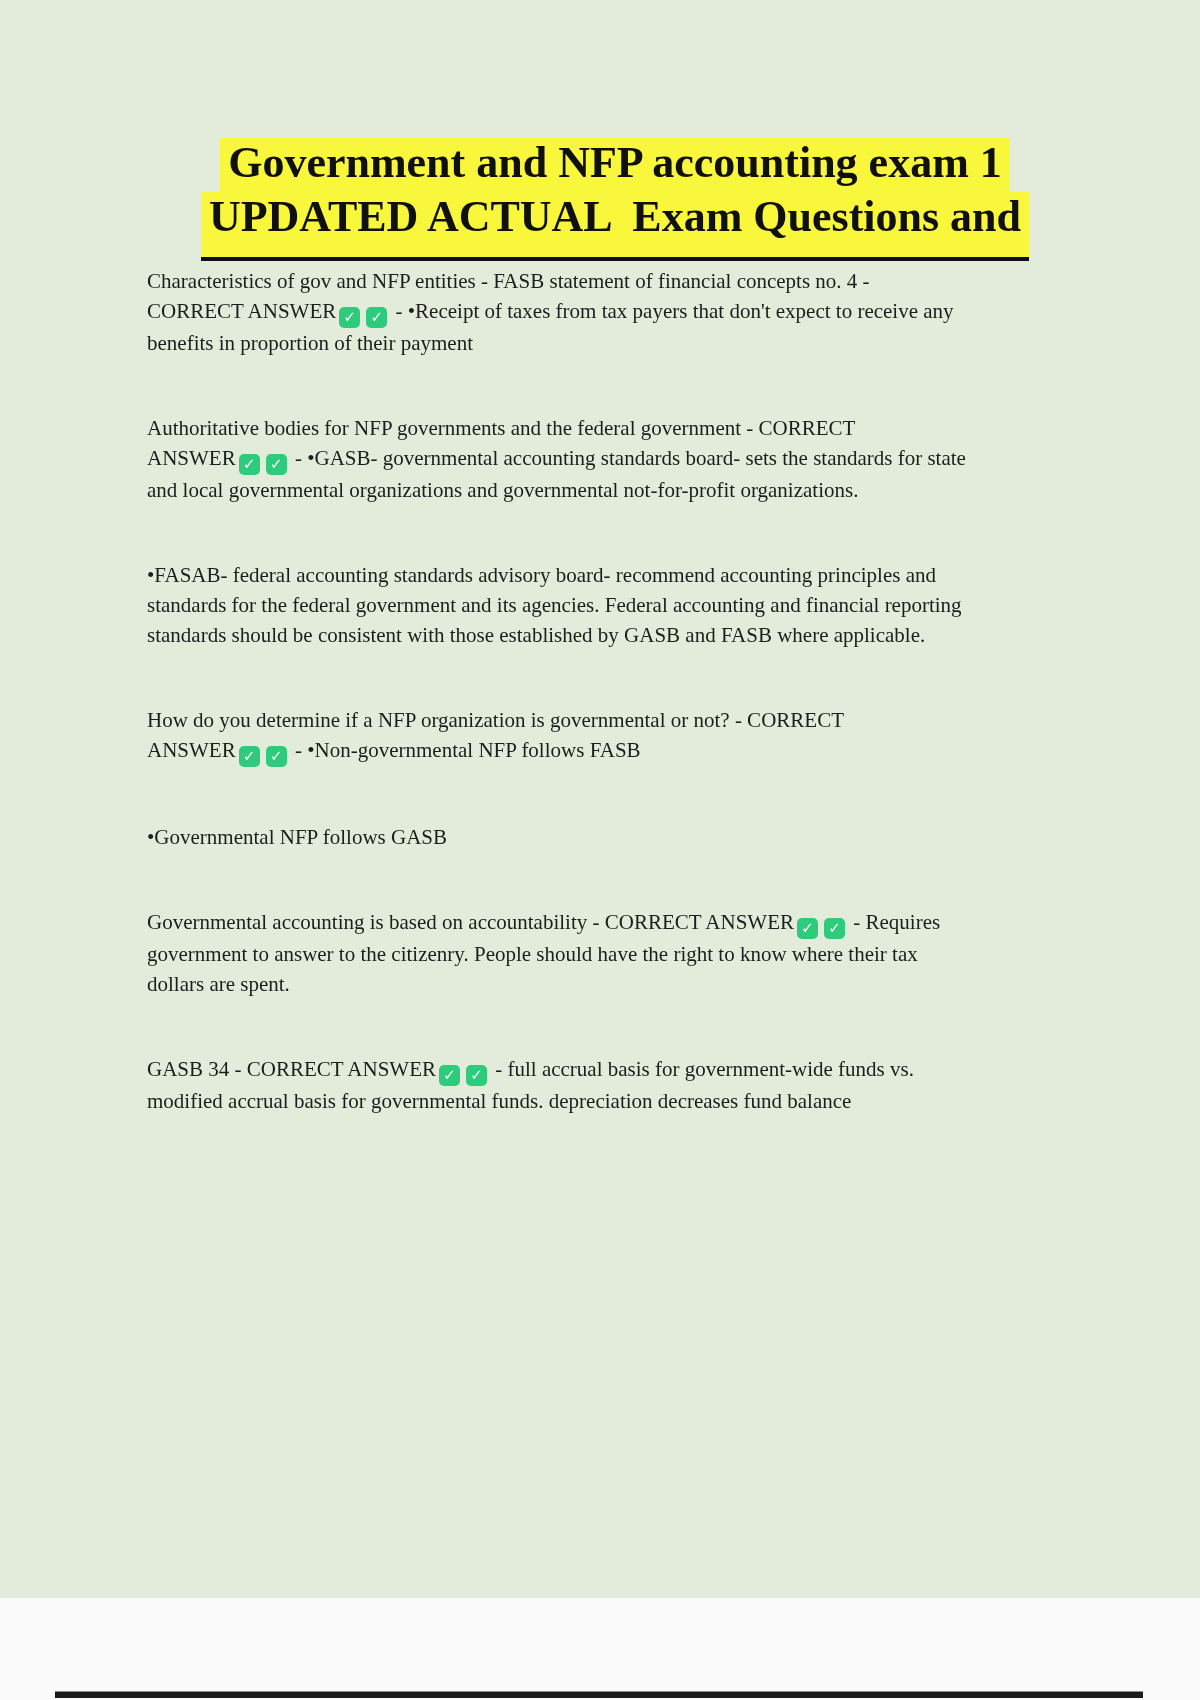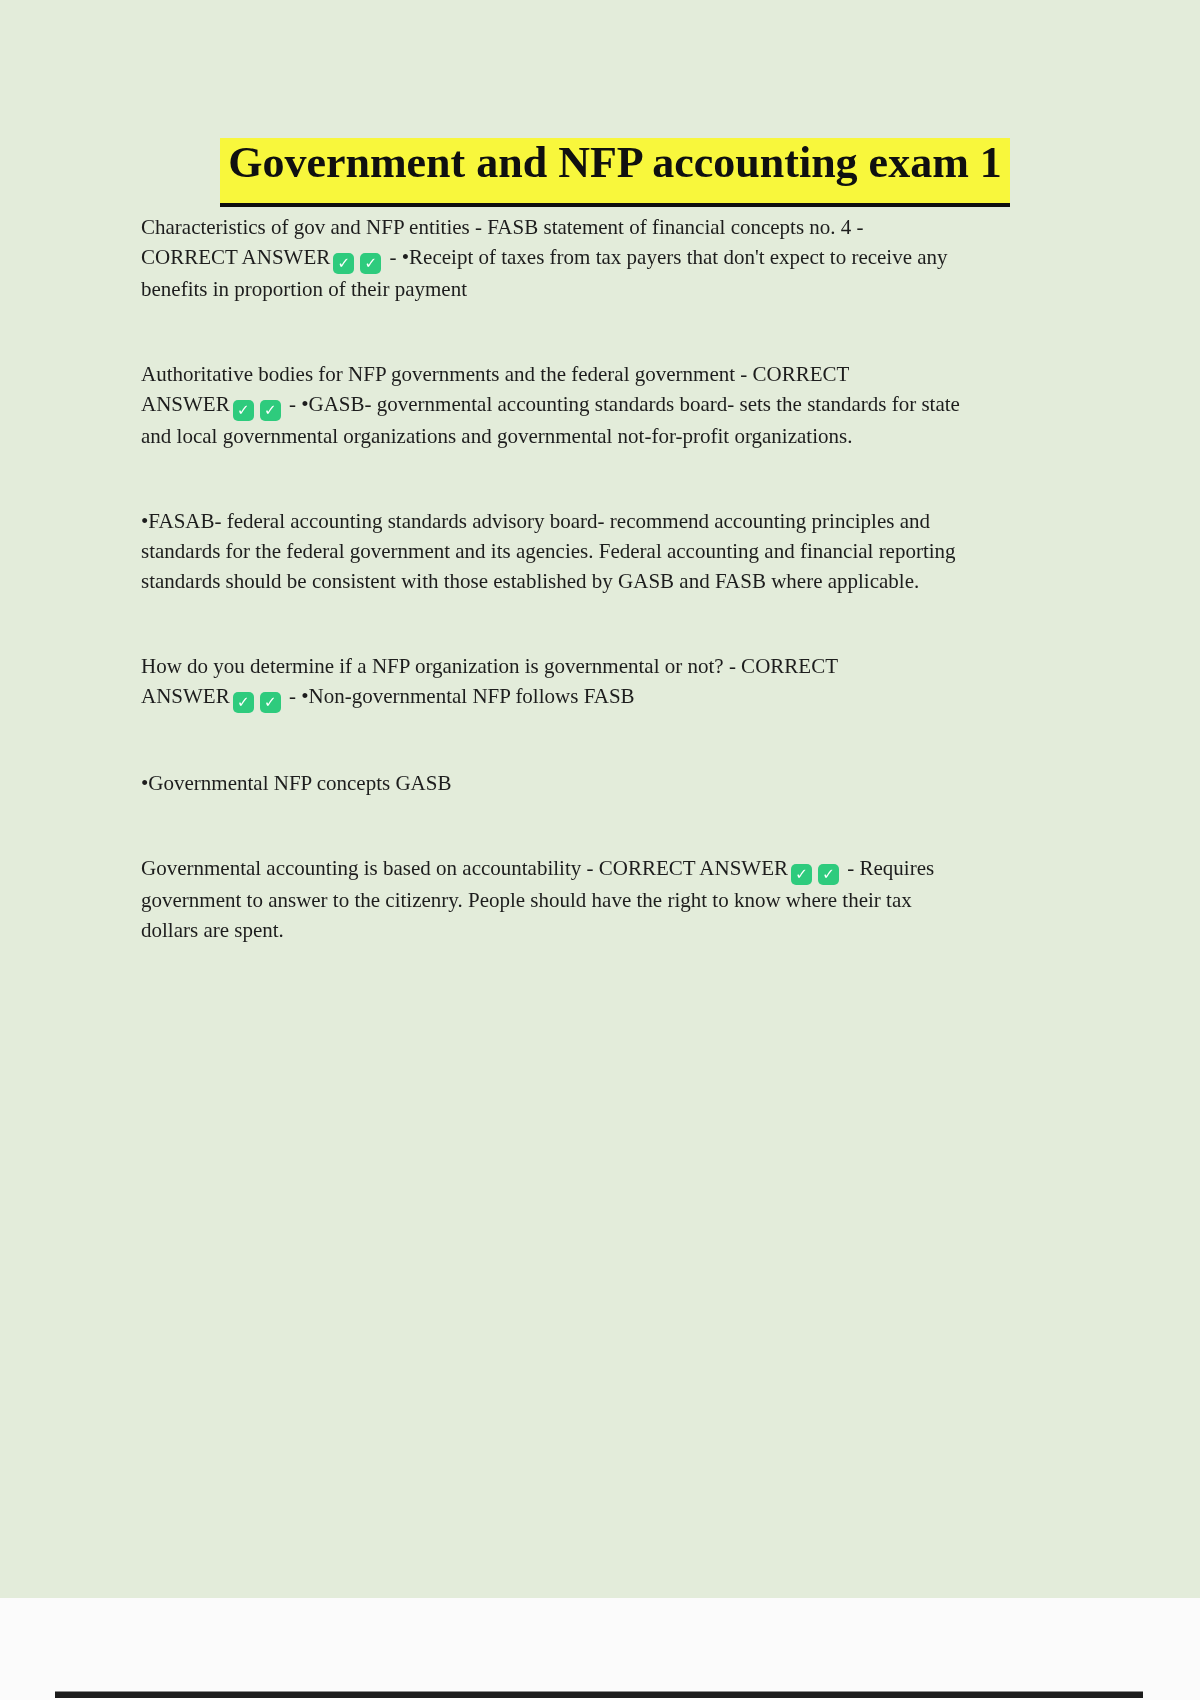--- a/index.html
+++ b/index.html
@@ -37,21 +37,21 @@
     display:inline-block;
     line-height:48px;
     padding:1px 8px 16px 8px;
     border-bottom:4px solid #0f0f0f;
     white-space:pre;
   }
   .body-text p{
     font-size:21px;
     line-height:30px;
     color:#1d1d1d;
-    margin:0 0 55px 6px;
+    margin:0 0 55px 12px;
     white-space:pre-wrap;
   }
   .checks{display:inline;}
   .ck{
     display:inline-flex;
     width:21px;height:21px;
     background:#2ecb7d;
     border-radius:5px;
     color:#ffffff;
     font-size:15px;
@@ -79,38 +79,41 @@
   }
 </style>
 </head>
 <body>
 
 <div class="page">
   <div class="content">
 
     <div class="title">
       <div class="title-line"><span class="hl">Government and NFP accounting exam 1</span></div>
+      <div class="title-line"><span class="hl">UPDATED ACTUAL  Exam Questions and</span></div>
     </div>
 
     <div class="body-text">
       <p><span>Characteristics of gov and NFP entities - FASB statement of financial concepts no. 4 -
 CORRECT ANSWER</span><span class="checks"><span class="ck">✓</span><span class="ck">✓</span> </span><span>- •Receipt of taxes from tax payers that don't expect to receive any
 benefits in proportion of their payment</span></p>
       <p><span>Authoritative bodies for NFP governments and the federal government - CORRECT
 ANSWER</span><span class="checks"><span class="ck">✓</span><span class="ck">✓</span> </span><span>- •GASB- governmental accounting standards board- sets the standards for state
 and local governmental organizations and governmental not-for-profit organizations.</span></p>
       <p><span>•FASAB- federal accounting standards advisory board- recommend accounting principles and
 standards for the federal government and its agencies. Federal accounting and financial reporting
 standards should be consistent with those established by GASB and FASB where applicable.</span></p>
       <p><span>How do you determine if a NFP organization is governmental or not? - CORRECT
 ANSWER</span><span class="checks"><span class="ck">✓</span><span class="ck">✓</span> </span><span>- •Non-governmental NFP follows FASB</span></p>
-      <p><span>•Governmental NFP concepts GASB</span></p>
+      <p><span>•Governmental NFP follows GASB</span></p>
       <p><span>Governmental accounting is based on accountability - CORRECT ANSWER</span><span class="checks"><span class="ck">✓</span><span class="ck">✓</span> </span><span>- Requires
 government to answer to the citizenry. People should have the right to know where their tax
 dollars are spent.</span></p>
+      <p><span>GASB 34 - CORRECT ANSWER</span><span class="checks"><span class="ck">✓</span><span class="ck">✓</span> </span><span>- full accrual basis for government-wide funds vs.
+modified accrual basis for governmental funds. depreciation decreases fund balance</span></p>
     </div>
 
   </div>
 </div>
 
 <div class="next-page">
   <div class="separator-bar"></div>
 </div>
 
 </body></html>

